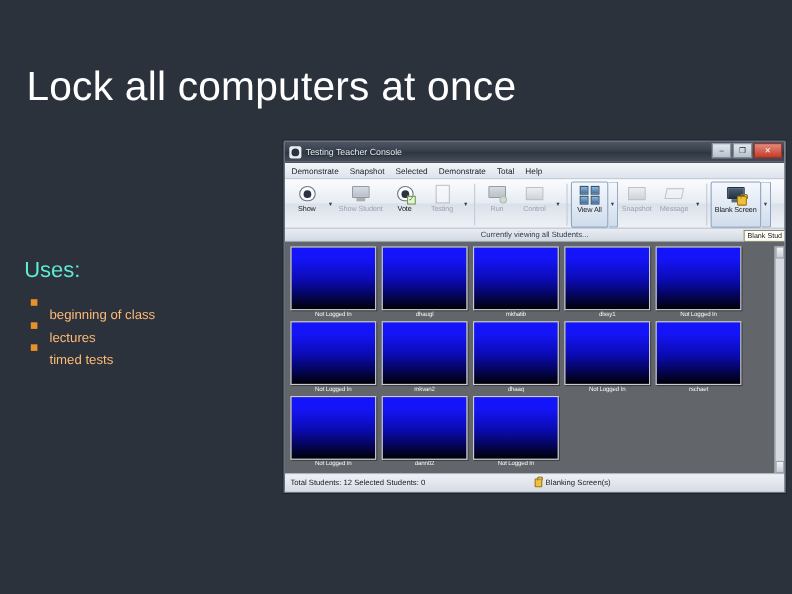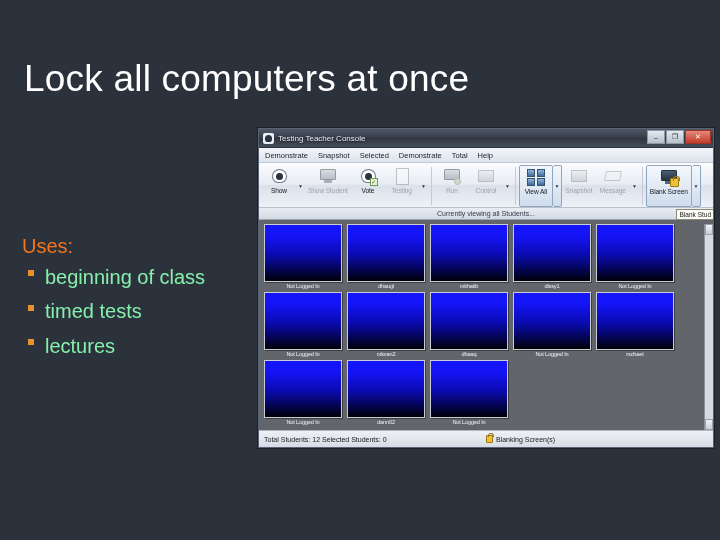--- a/index.html
+++ b/index.html
@@ -12,22 +12,22 @@
     position:relative;
   }
 
   
   #slide-title{
     position:absolute; left:24px; top:58px; width:470px;
     color:#ffffff; font-size:37px; letter-spacing:.2px; line-height:1.15;
     white-space:nowrap;
   }
   #uses-block{ position:absolute; left:22px; top:233px; width:240px; }
-  #uses-heading{ color:#f97316; font-size:20px; line-height:1.35; margin-bottom:0;}
-  .bullet-row{ display:flex; align-items:center; color:#86efac; font-size:20px;
+  #uses-heading{ color:#5eead4; font-size:20px; line-height:1.35; margin-bottom:16px;}
+  .bullet-row{ display:flex; align-items:flex-start; color:#fdba74; font-size:12px;
                line-height:1.72; }
   .bullet-mark{ width:6px; height:6px; background:#e8912a; flex:0 0 6px;
                 margin-right:11px; margin-left:6px; position:relative; top:-4px;}
   .bullet-text{ white-space:nowrap; }
 
   
   #app-window{
     position:absolute; left:258px; top:128px; width:456px; height:320px;
     background:#d7dde6;
     border:1px solid #5a6474;
@@ -180,25 +180,25 @@
 
 <div id="uses-block">
   <div id="uses-heading">Uses:</div>
 
   <div class="bullet-row">
     <span class="bullet-mark"></span>
     <span class="bullet-text">beginning of class</span>
   </div>
   <div class="bullet-row">
     <span class="bullet-mark"></span>
-    <span class="bullet-text">timed tests</span>
+    <span class="bullet-text">lectures</span>
   </div>
   <div class="bullet-row">
     <span class="bullet-mark"></span>
-    <span class="bullet-text">lectures</span>
+    <span class="bullet-text">timed tests</span>
   </div>
 </div>
 
 <div id="app-window">
 
   <div id="titlebar">
     <span id="app-icon"></span>
     <span id="app-title">Testing Teacher Console</span>
     <div id="win-controls">
       <div class="win-btn">–</div>

